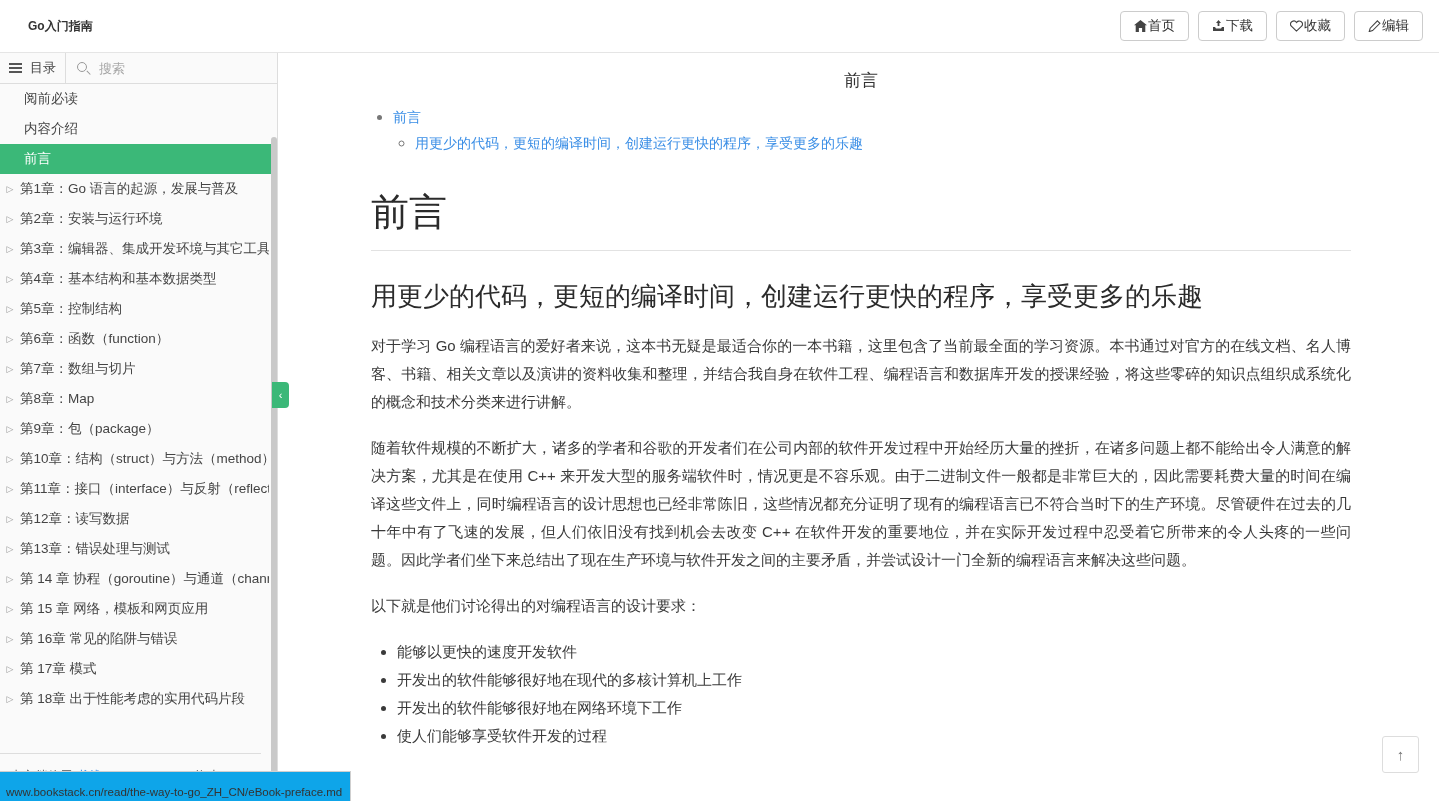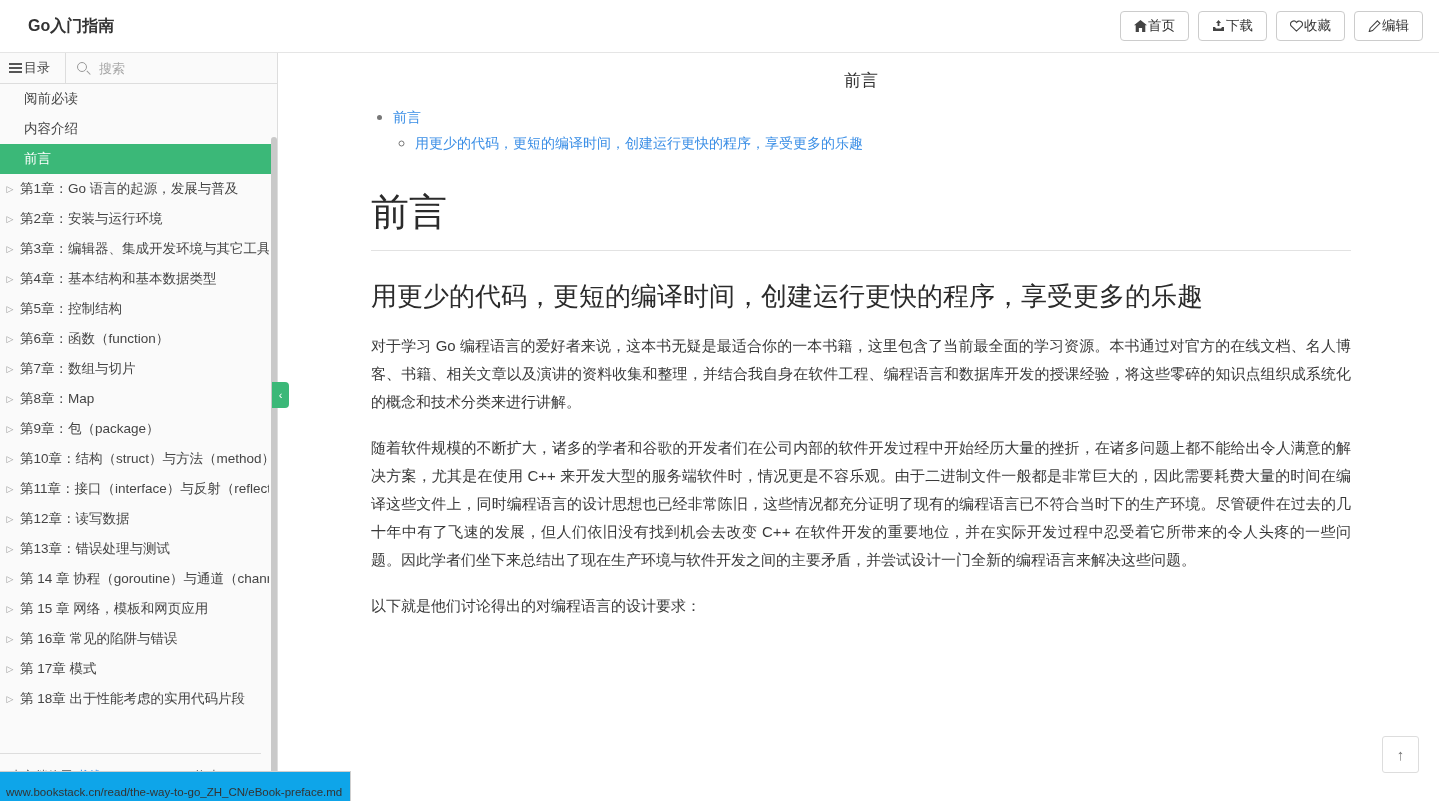--- a/index.html
+++ b/index.html
@@ -14,21 +14,21 @@
   
   .topbar {
     position: absolute; top: 0; left: 0; right: 0; height: 53px;
     background: #fff;
     border-bottom: 1px solid #e5e5e5;
     display: flex; align-items: center;
     justify-content: space-between;
     padding: 0 16px;
   }
   .book-title {
-    font-size: 16px; font-weight: bold; color: #333;
+    font-size: 12px; font-weight: bold; color: #333;
     padding-left: 12px;
   }
   .topbtns { display: flex; gap: 9px; align-items: center; }
   .btn {
     border: 1px solid #ccc;
     background: #fff;
     color: #333;
     border-radius: 4px;
     font-size: 13.5px;
     padding: 7px 13px;
@@ -47,21 +47,21 @@
     overflow: hidden;
   }
   .sb-head {
     height: 31px;
     display: flex; align-items: stretch;
     border-bottom: 1px solid #ddd;
     background: #fafafa;
   }
   .sb-catalog {
     width: 66px;
-    display: flex; align-items: center; gap: 2px;
+    display: flex; align-items: center; gap: 8px;
     font-size: 13px; color: #444;
     padding-left: 9px;
     border-right: 1px solid #ddd;
     cursor: pointer;
   }
   .hamburger { display: inline-block; width: 13px; }
   .hamburger span {
     display: block; height: 1.5px; background: #555; margin: 2.5px 0;
   }
   .sb-search {
@@ -402,20 +402,26 @@
       </li>
     </ul>
 
     <h1 class="doc-title">前言</h1>
     <h2 class="doc-sub">用更少的代码，更短的编译时间，创建运行更快的程序，享受更多的乐趣</h2>
 
     <p class="para">对于学习 Go 编程语言的爱好者来说，这本书无疑是最适合你的一本书籍，这里包含了当前最全面的学习资源。本书通过对官方的在线文档、名人博客、书籍、相关文章以及演讲的资料收集和整理，并结合我自身在软件工程、编程语言和数据库开发的授课经验，将这些零碎的知识点组织成系统化的概念和技术分类来进行讲解。</p>
     <p class="para">随着软件规模的不断扩大，诸多的学者和谷歌的开发者们在公司内部的软件开发过程中开始经历大量的挫折，在诸多问题上都不能给出令人满意的解决方案，尤其是在使用 C++ 来开发大型的服务端软件时，情况更是不容乐观。由于二进制文件一般都是非常巨大的，因此需要耗费大量的时间在编译这些文件上，同时编程语言的设计思想也已经非常陈旧，这些情况都充分证明了现有的编程语言已不符合当时下的生产环境。尽管硬件在过去的几十年中有了飞速的发展，但人们依旧没有找到机会去改变 C++ 在软件开发的重要地位，并在实际开发过程中忍受着它所带来的令人头疼的一些问题。因此学者们坐下来总结出了现在生产环境与软件开发之间的主要矛盾，并尝试设计一门全新的编程语言来解决这些问题。</p>
     <p class="para">以下就是他们讨论得出的对编程语言的设计要求：</p>
 
+    <ul class="bullets">
+      <li>能够以更快的速度开发软件</li>
+      <li>开发出的软件能够很好地在现代的多核计算机上工作</li>
+      <li>开发出的软件能够很好地在网络环境下工作</li>
+      <li>使人们能够享受软件开发的过程</li>
+    </ul>
   </div>
 
   <div class="totop">
     <span>↑</span>
   </div>
 </div>
 
 <div class="statusbar">www.bookstack.cn/read/the-way-to-go_ZH_CN/eBook-preface.md</div>
 
 </body></html>

